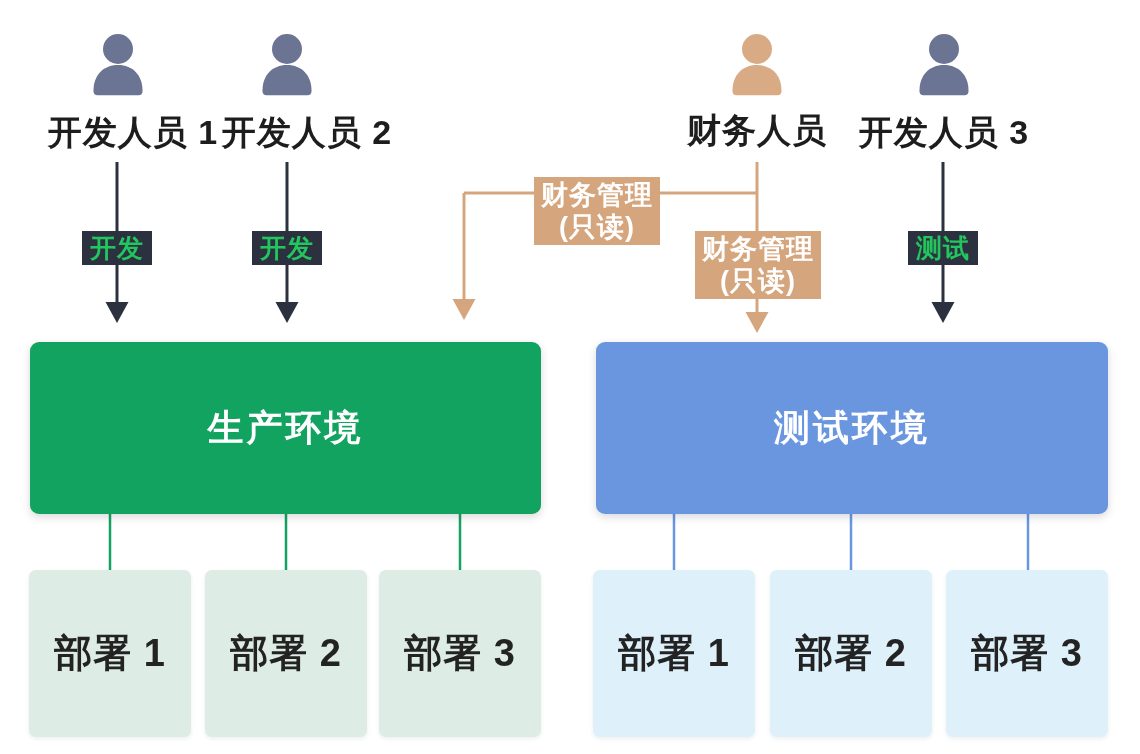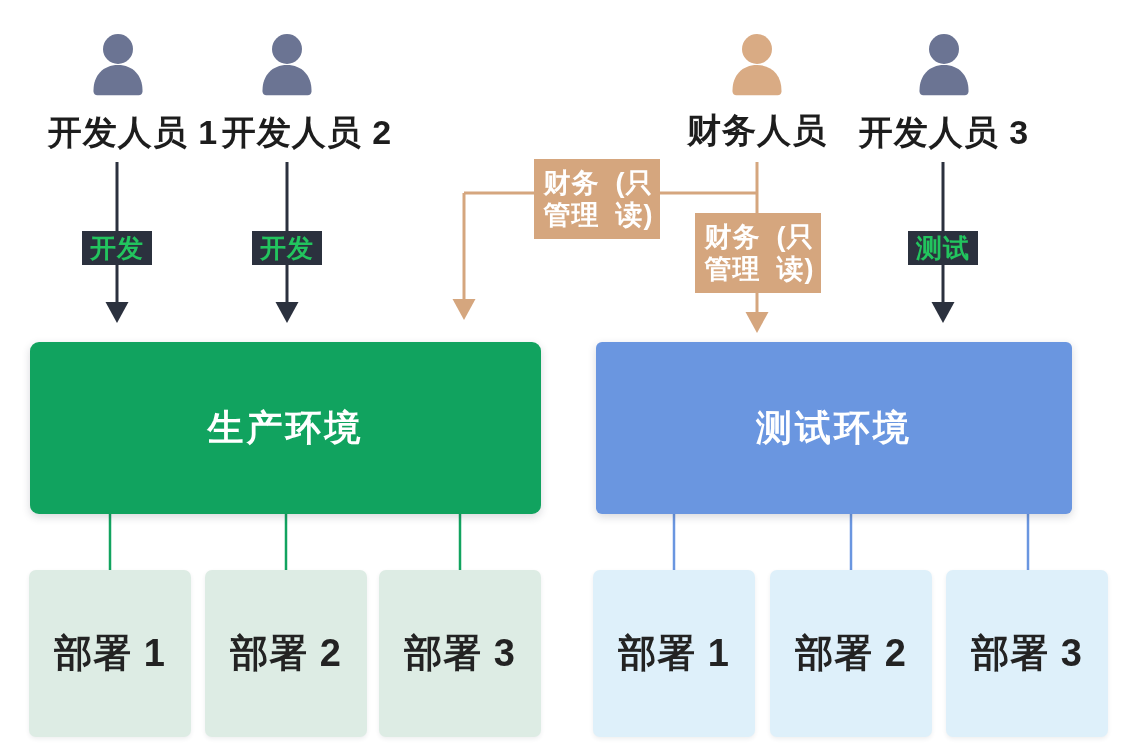--- a/index.html
+++ b/index.html
@@ -59,28 +59,29 @@
     letter-spacing: 1px;
   }
 
   .finance-tag {
     z-index: 3;
     background: var(--tan, #d5a67e);
     color: #ffffff;
     font-size: 27px;
     font-weight: bold;
     width: 126px;
-    height: 80px;
-    display: flex;
-    flex-direction: row;
+    height: 68px;
+    display: flex;
+    flex-direction: column;
     align-items: center;
     justify-content: center;
     line-height: 32px;
     letter-spacing: 1px;
     text-align: center;
+    margin-top: 18px;
   }
 
   .env-box {
     z-index: 2;
     width: 511px;
     height: 172px;
     border-radius: 9px;
     display: flex;
     align-items: center;
     justify-content: center;
@@ -186,21 +187,21 @@
   <div class="abs finance-tag" style="left:534px; top:159px;">
     <span>财务管理</span>
     <span>(只读)</span>
   </div>
   <div class="abs finance-tag" style="left:695px; top:213px;">
     <span>财务管理</span>
     <span>(只读)</span>
   </div>
 
   <div class="abs env-box env-production" style="left:30px; top:342px;">生产环境</div>
-  <div class="abs env-box env-test" style="left:596px; top:342px; width:476px;border-radius:6px;">测试环境</div>
+  <div class="abs env-box env-test" style="left:596px; top:342px; width:512px;">测试环境</div>
 
   <div class="abs deploy-box deploy-green" style="left:29px;  top:570px;">部署 1</div>
   <div class="abs deploy-box deploy-green" style="left:205px; top:570px;">部署 2</div>
   <div class="abs deploy-box deploy-green" style="left:379px; top:570px;">部署 3</div>
 
   <div class="abs deploy-box deploy-blue" style="left:593px; top:570px;">部署 1</div>
   <div class="abs deploy-box deploy-blue" style="left:770px; top:570px;">部署 2</div>
   <div class="abs deploy-box deploy-blue" style="left:946px; top:570px;">部署 3</div>
 
 </div>

